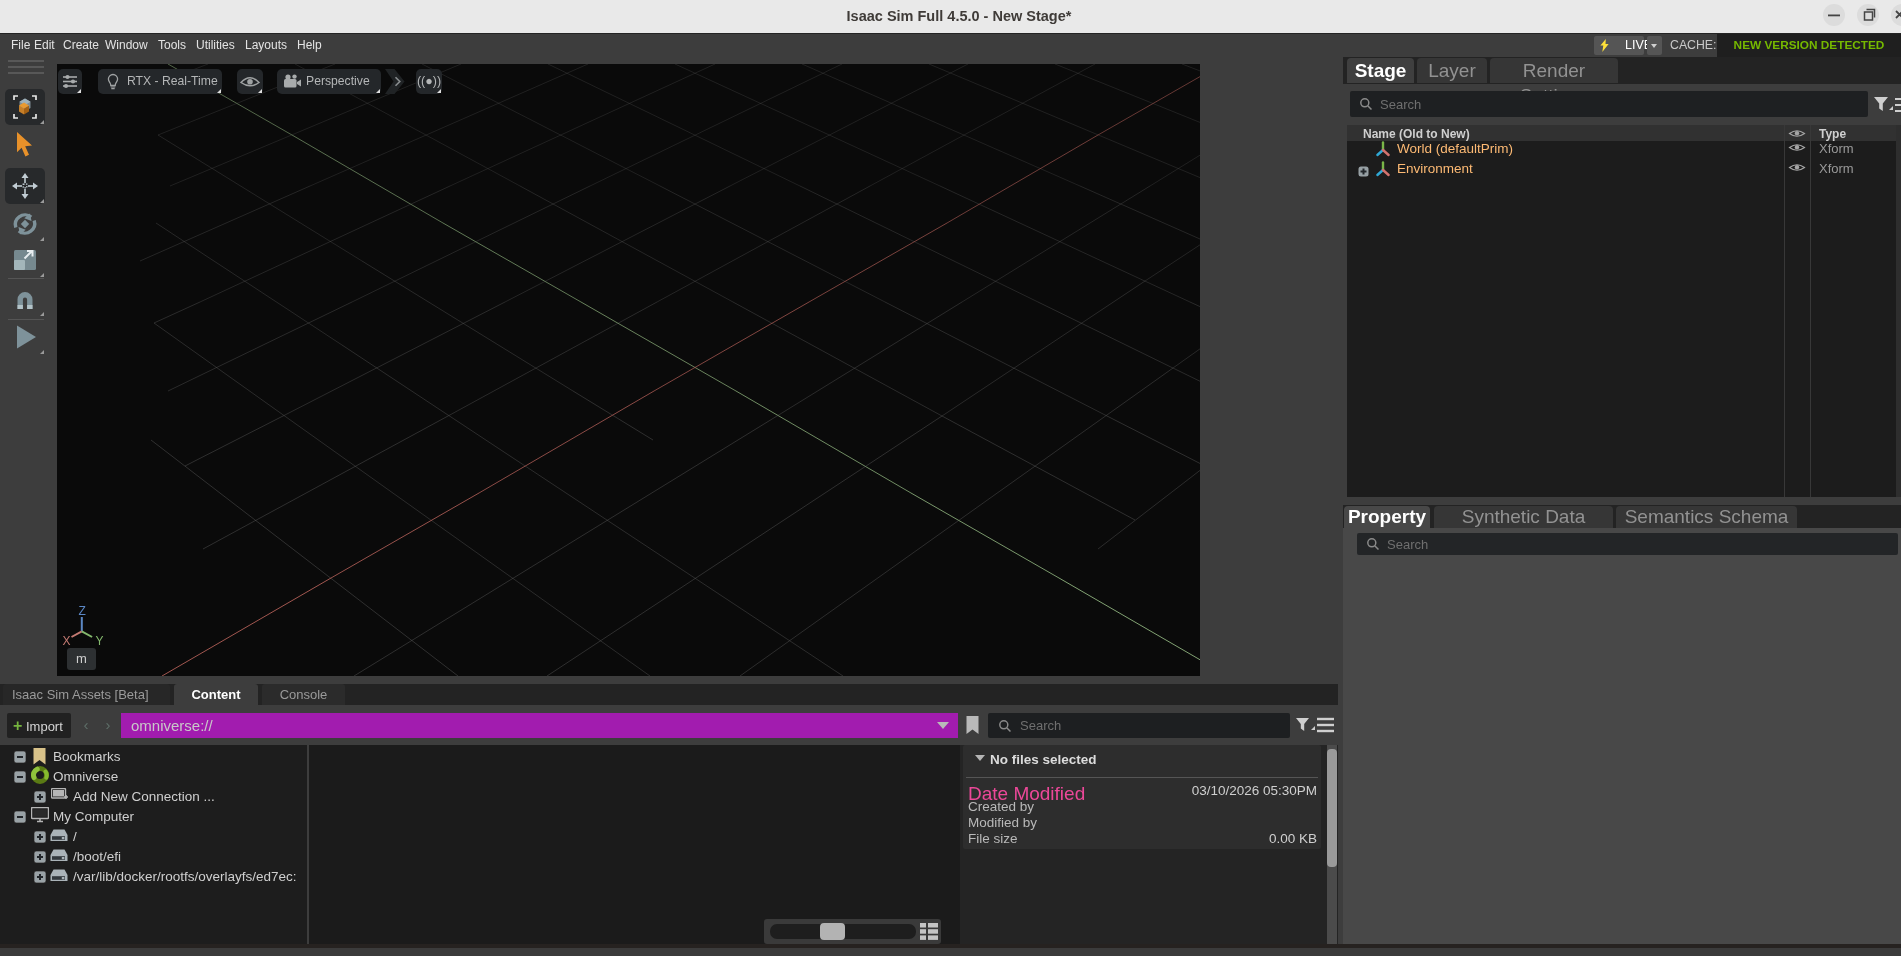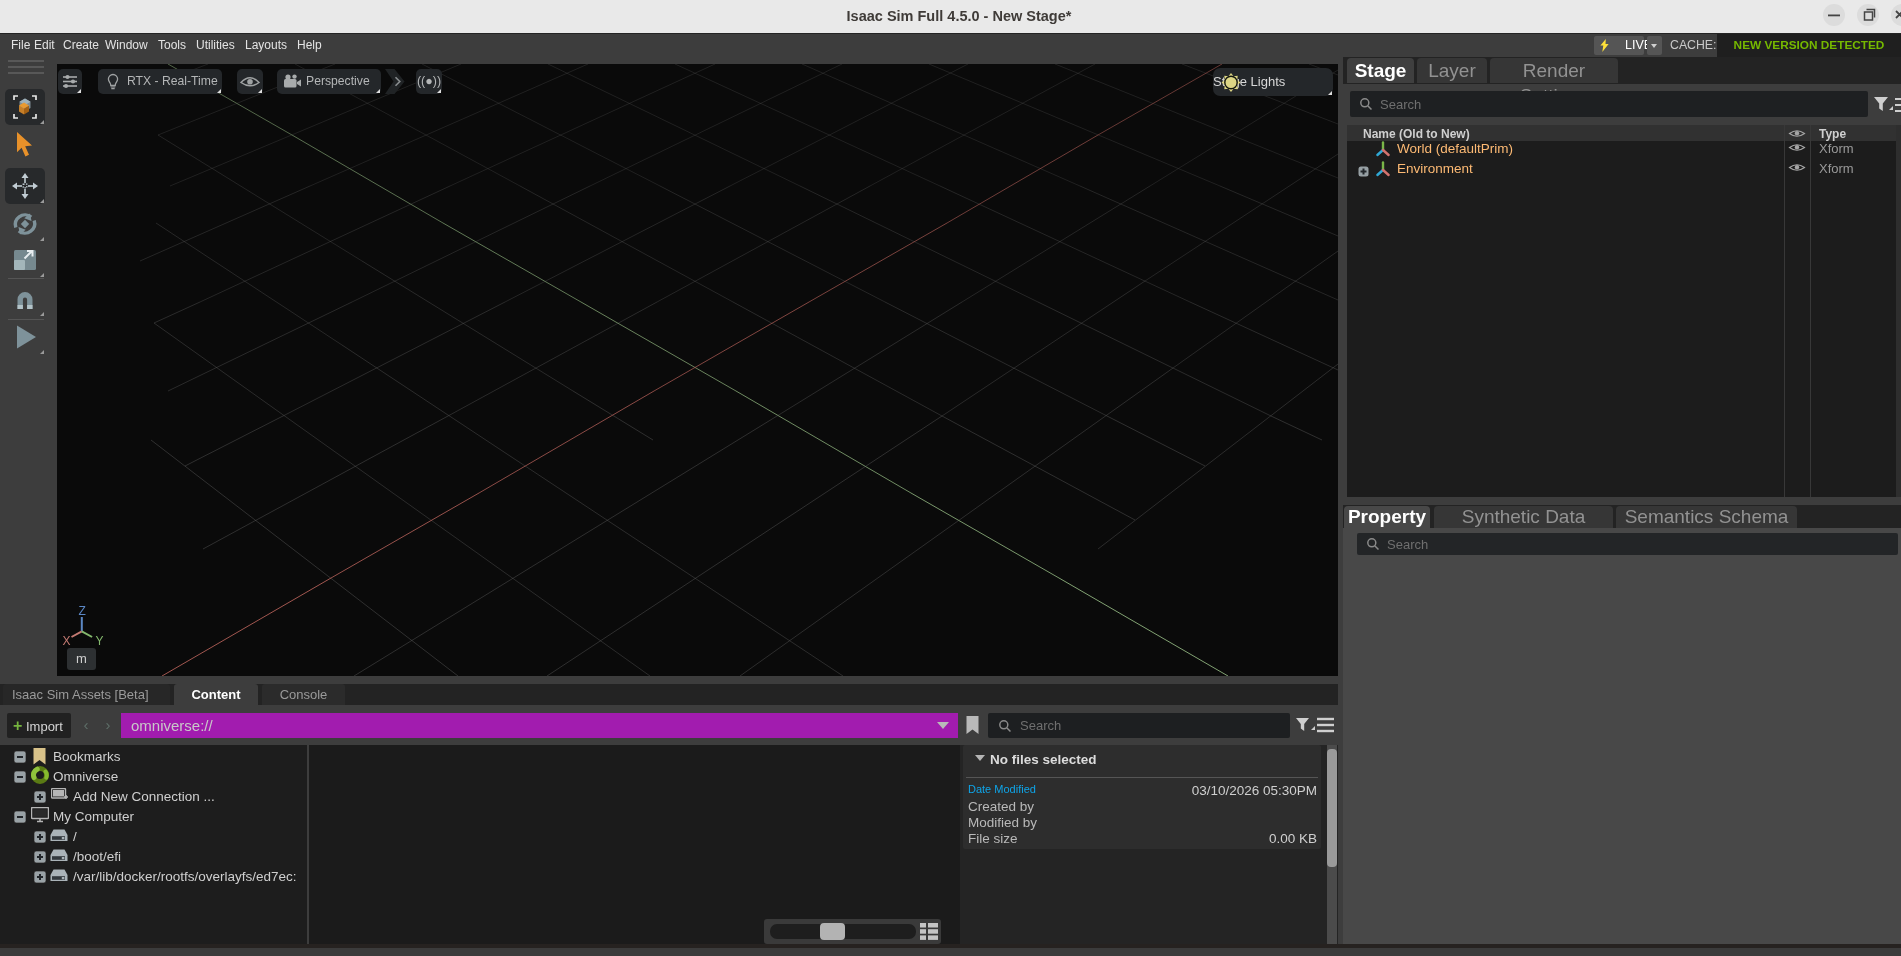--- a/index.html
+++ b/index.html
@@ -13,21 +13,21 @@
 #menubar{left:0;top:33px;width:1901px;height:24px;background:#3d3d3d;border-top:1px solid #242424}
 .menuitem{top:38px;font-size:12px;color:#e3e3e3}
 #livebtn{left:1594px;top:36px;width:50px;height:19px;background:#555;border-radius:2px;color:#fff;font-size:12.5px;text-align:center;line-height:19px}
 #livechev{left:1647px;top:36px;width:15px;height:19px;background:#555;border-radius:2px;color:#ddd;font-size:9px;text-align:center;line-height:19px}
 #cache{left:1670px;top:38px;font-size:12.3px;color:#c9c9c9}
 #nvbox{left:1717px;top:34px;width:184px;height:23px;background:#1f1f1f;color:#76b900;font-size:11.8px;font-weight:bold;text-align:center;line-height:23px}
 
 #lbar{left:0;top:57px;width:52px;height:887px;background:#3d3d3d}
 .tbtn{left:5px;width:40px;height:36px;background:#27292b;border-radius:5px}
 
-#vp{left:57px;top:64px;width:1281px;height:612px;background:#0a0a0a;overflow:hidden}
+#vp{left:57px;top:64px;width:1143px;height:612px;background:#0a0a0a;overflow:hidden}
 .vbtn{top:5px;height:25px;background:#24272a;border-radius:5px;color:#b4b6b7;font-size:12.2px;line-height:25px}
 .cornertri{position:absolute;right:1px;bottom:1px;width:0;height:0;border-left:4.5px solid transparent;border-bottom:4.5px solid #dedede}
 #fpsbox{left:925px;top:39px;width:350px;height:90px;background:rgba(35,38,40,0.96);border-radius:3px;color:#c9cdce;font-size:12.4px;text-align:right;padding:8px 9px 0 0;line-height:19.5px;white-space:nowrap}
 #stagelights{left:1156px;top:4px;width:120px;height:28px;background:#24272a;border-radius:7px;color:#d8d8d8;font-size:13px;line-height:28px}
 #mbox{left:10px;top:584px;width:29px;height:22px;background:#2d3032;border-radius:3px;color:#cfcfcf;font-size:13px;text-align:center;line-height:22px}
 
 #rpanel{left:1343px;top:57px;width:558px;height:891px;background:#3d3d3d}
 .tabrow{background:#232323}
 .tab{position:absolute;top:1px;height:25px;border-radius:4px 4px 0 0;background:#363636;color:#929292;font-size:19px;text-align:center;line-height:25px}
 .tab.active{background:#3f3f3f;color:#fff;font-weight:bold}
@@ -494,21 +494,21 @@
             <rect x="8" y="12.4" width="10" height="4.5"></rect>
           </g>
         </svg>
  </div>
 </div>
 <div class="abs" id="binfo">
  <div class="infosec" style="top:0px;height:104px">
   <div class="abs" style="left:12px;top:10px;width:0;height:0;border-left:5px solid transparent;border-right:5px solid transparent;border-top:6px solid #b5b5b5"></div>
   <div class="abs" style="left:27px;top:7px;font-size:13.5px;font-weight:bold;color:#dcdcdc">No files selected</div>
   <div class="abs" style="left:3px;top:32px;width:352px;height:1px;background:#555"></div>
-  <div class="abs" style="left:5px;top:38px;font-size:11px;color:#0ea5e9">Date Modified</div>
+  <div class="abs" style="left:5px;top:38px;font-size:19px;color:#ec4899">Date Modified</div>
         <div class="abs" style="right:4px;top:38px;font-size:13.5px;color:#cfcfcf">03/10/2026 05:30PM</div>
   <div class="abs" style="left:5px;top:54px;font-size:13.5px;color:#b9b9b9">Created by</div>
   <div class="abs" style="left:5px;top:70px;font-size:13.5px;color:#b9b9b9">Modified by</div>
   <div class="abs" style="left:5px;top:86px;font-size:13.5px;color:#b9b9b9">File size</div>
         <div class="abs" style="right:4px;top:86px;font-size:13.5px;color:#cfcfcf">0.00 KB</div>
  </div>
  <div class="abs" style="left:367px;top:0px;width:10px;height:200px;background:#4b4b4b"></div>
  <div class="abs" style="left:367px;top:4px;width:10px;height:118px;background:#9a9a9a;border-radius:4px"></div>
 </div>
 </div>

